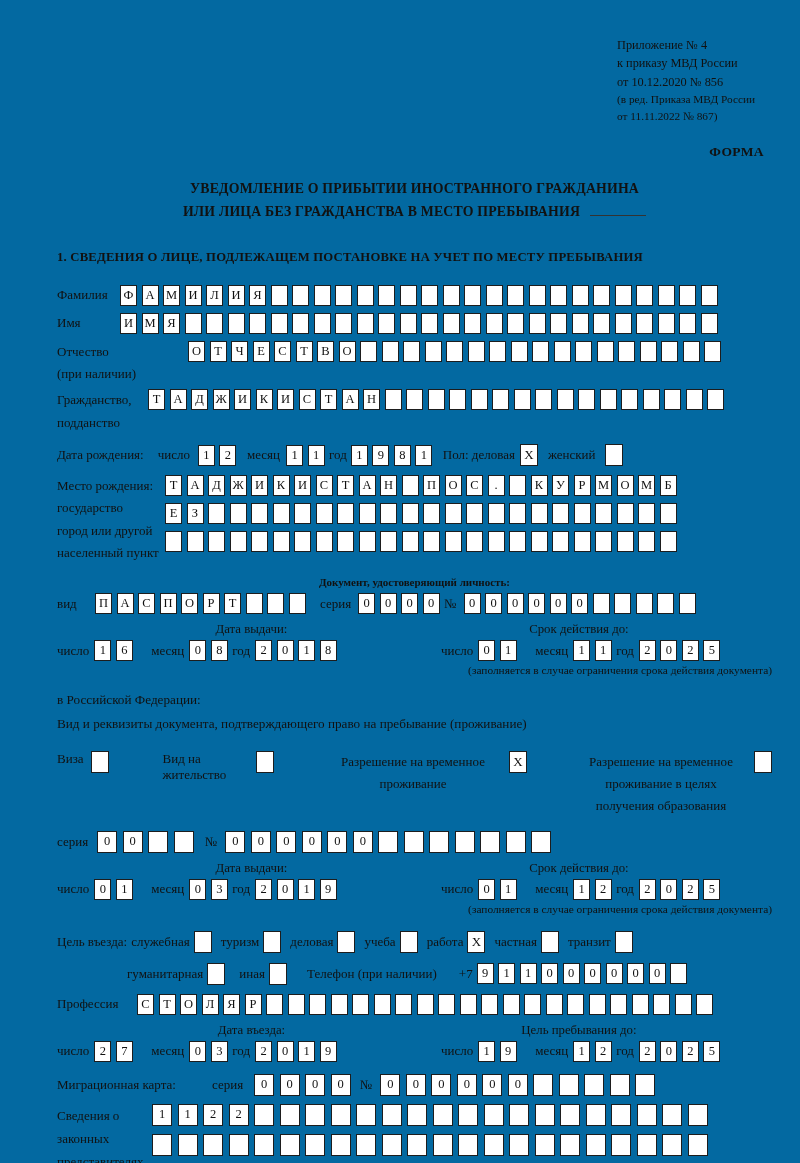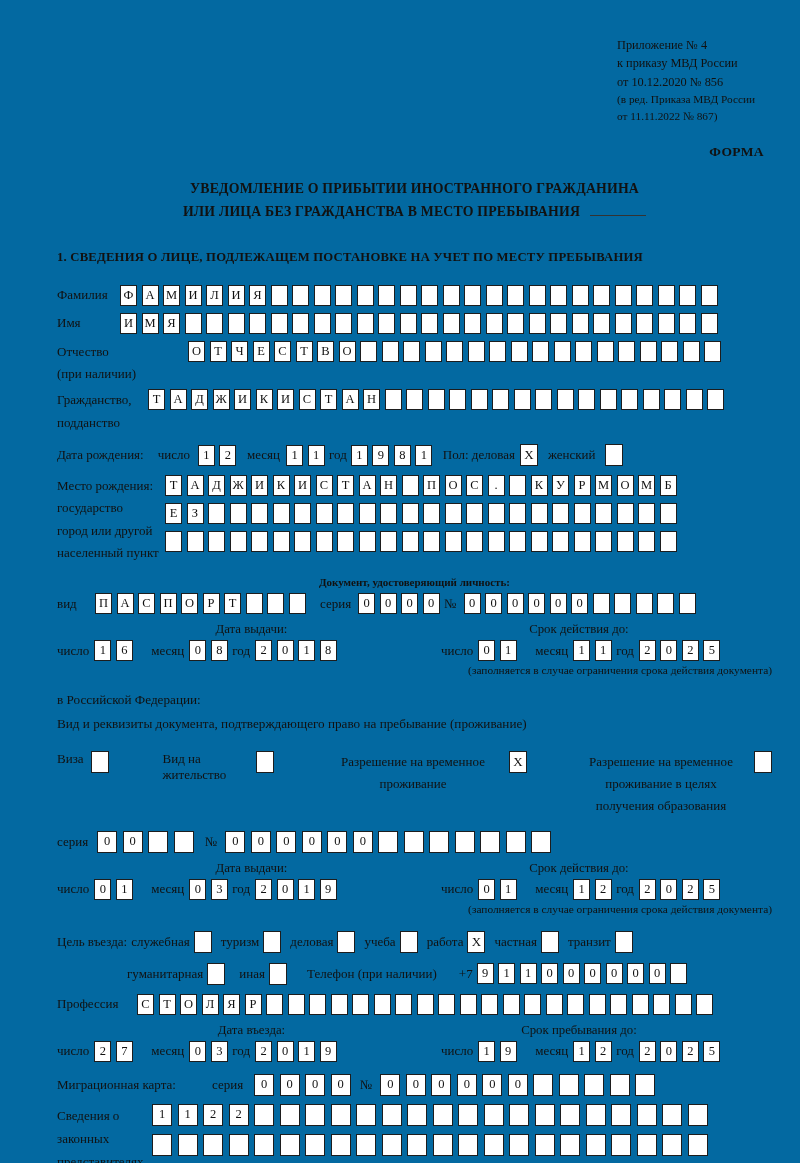--- a/index.html
+++ b/index.html
@@ -608,21 +608,21 @@
         <span class="w">год</span>
         <span class="grid">
             <span class="cell">2</span>
             <span class="cell">0</span>
             <span class="cell">1</span>
             <span class="cell">9</span>
           </span>
       </div>
     </div>
     <div class="dp-r">
-      <div class="dp-head">Срок пребывания до:</div>
+      <div class="dp-head">Цель пребывания до:</div>
       <div class="dp-row" style="padding-left:55px;">
         <span class="w">число</span>
         <span class="grid">
             <span class="cell">1</span>
             <span class="cell">9</span>
           </span>
         <span class="gap"></span>
         <span class="w">месяц</span>
         <span class="grid">
             <span class="cell">1</span>

